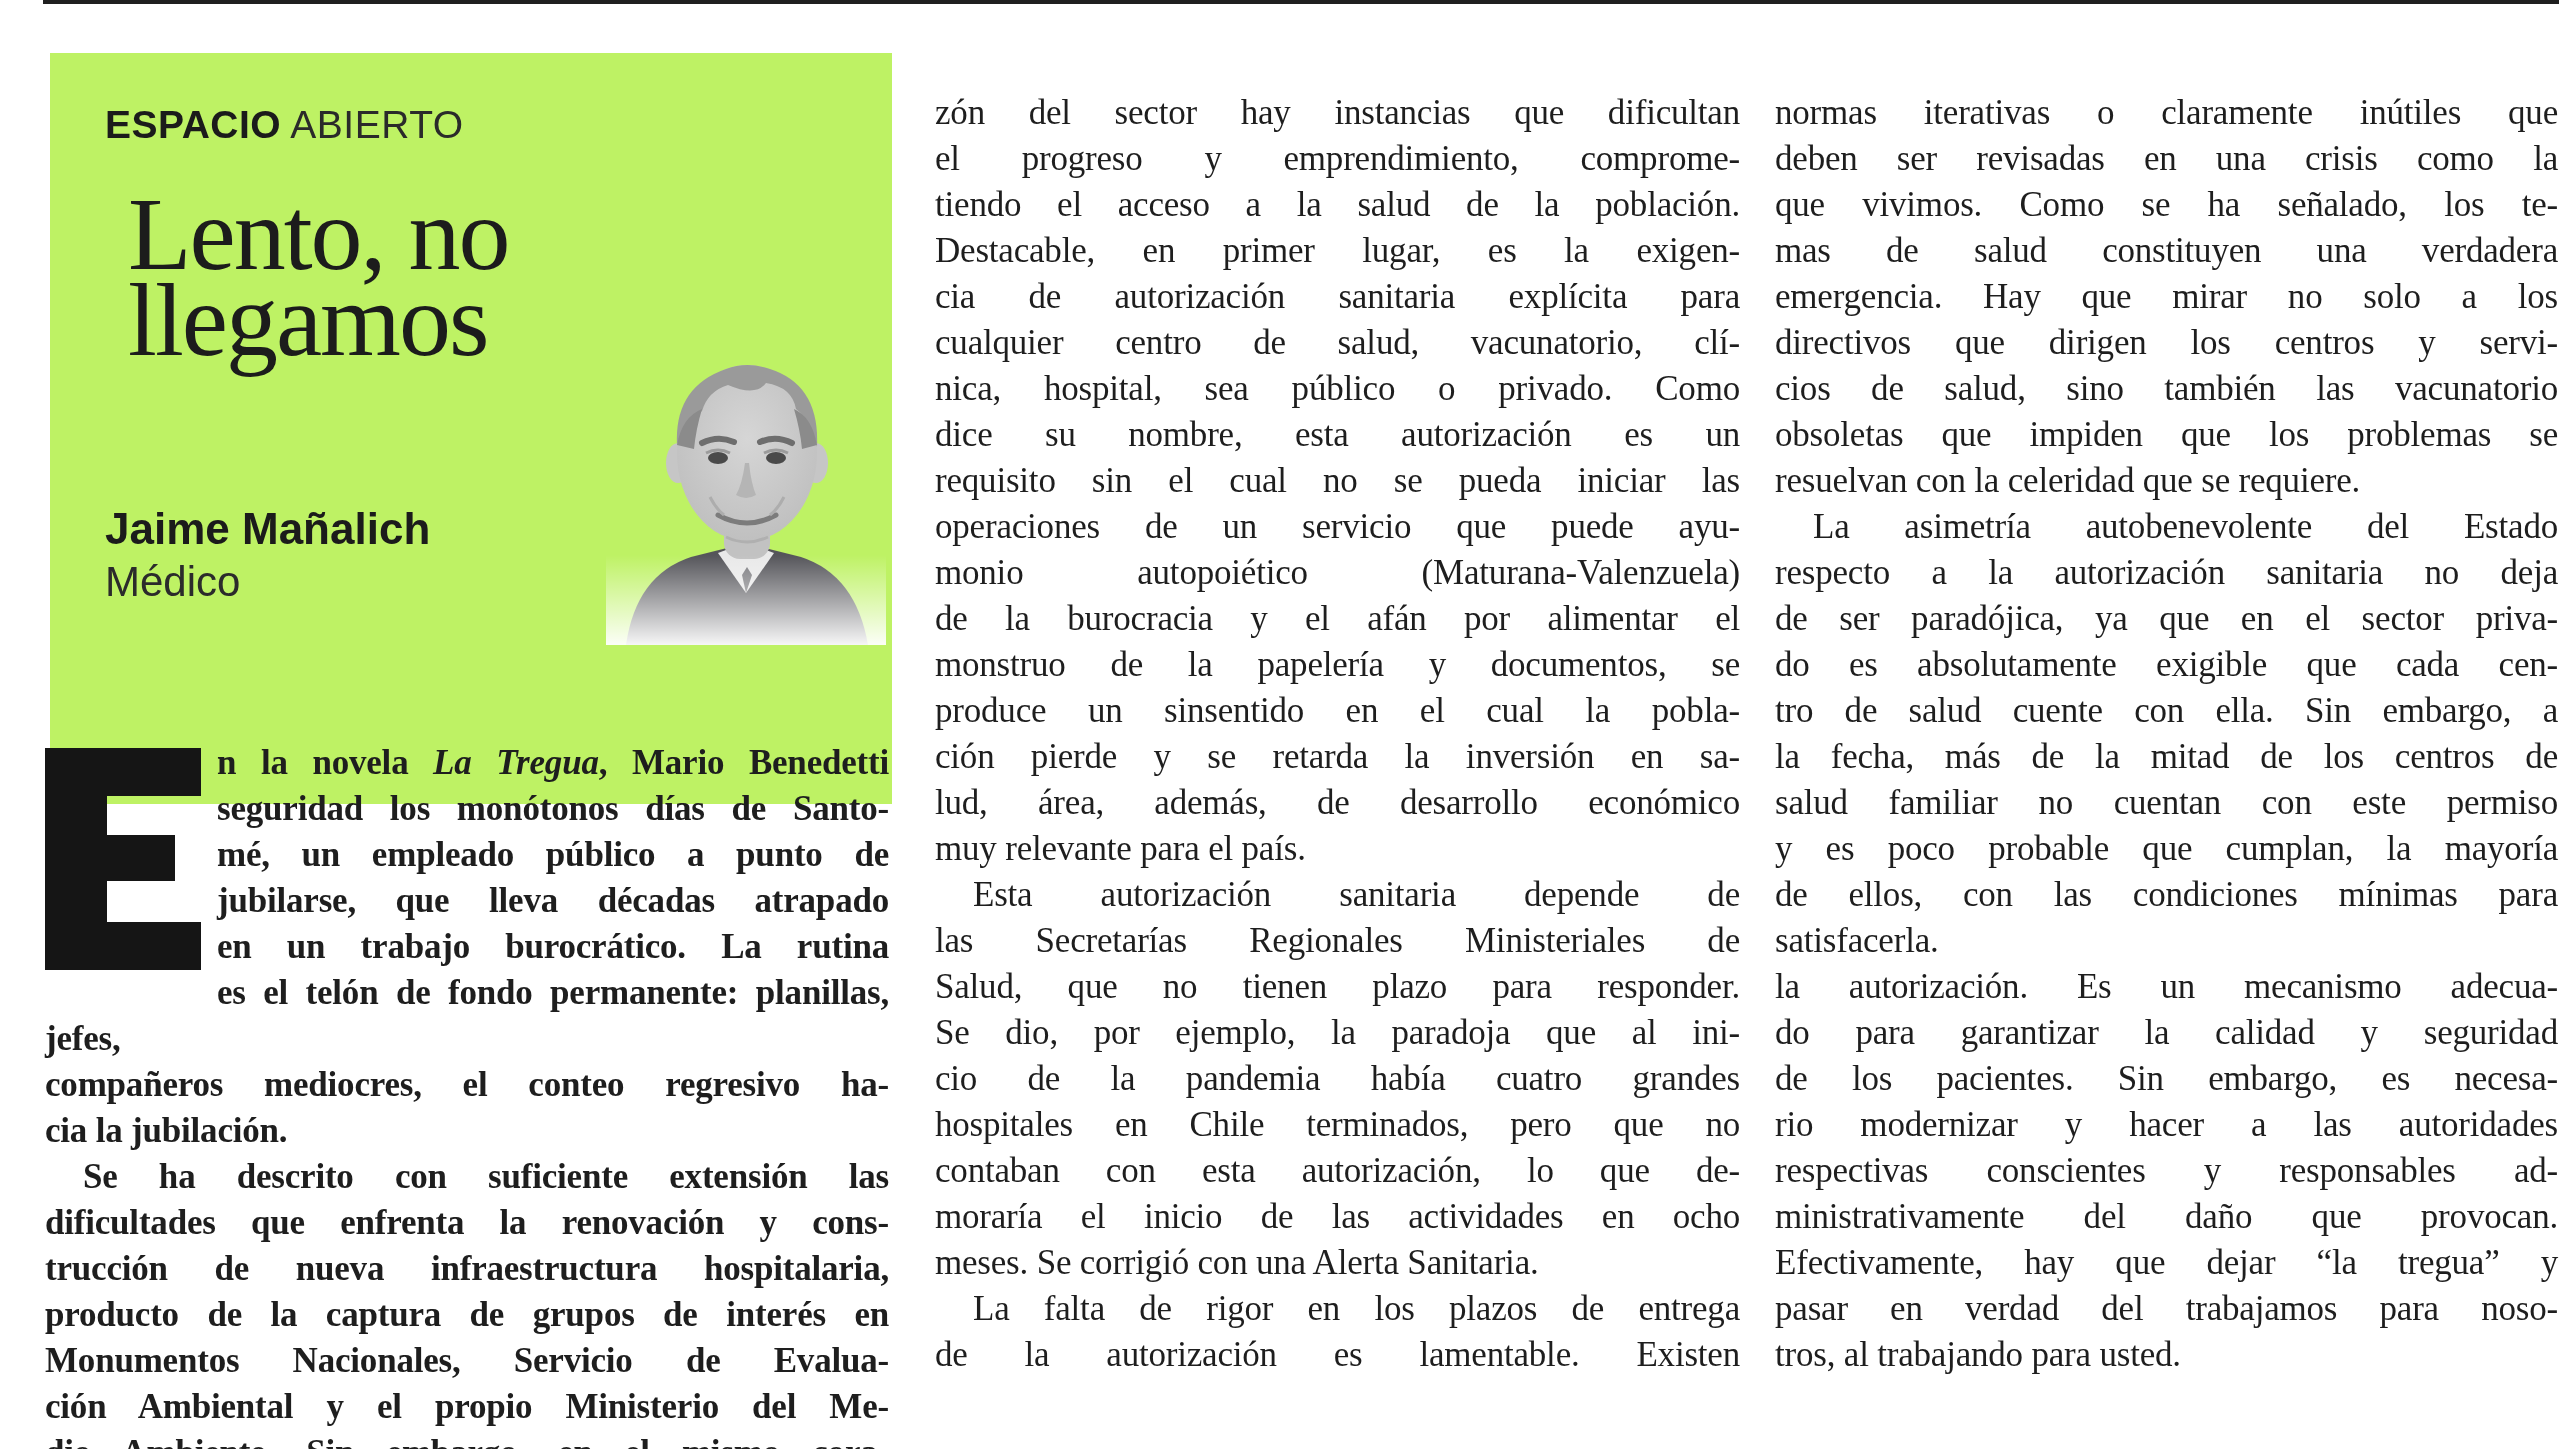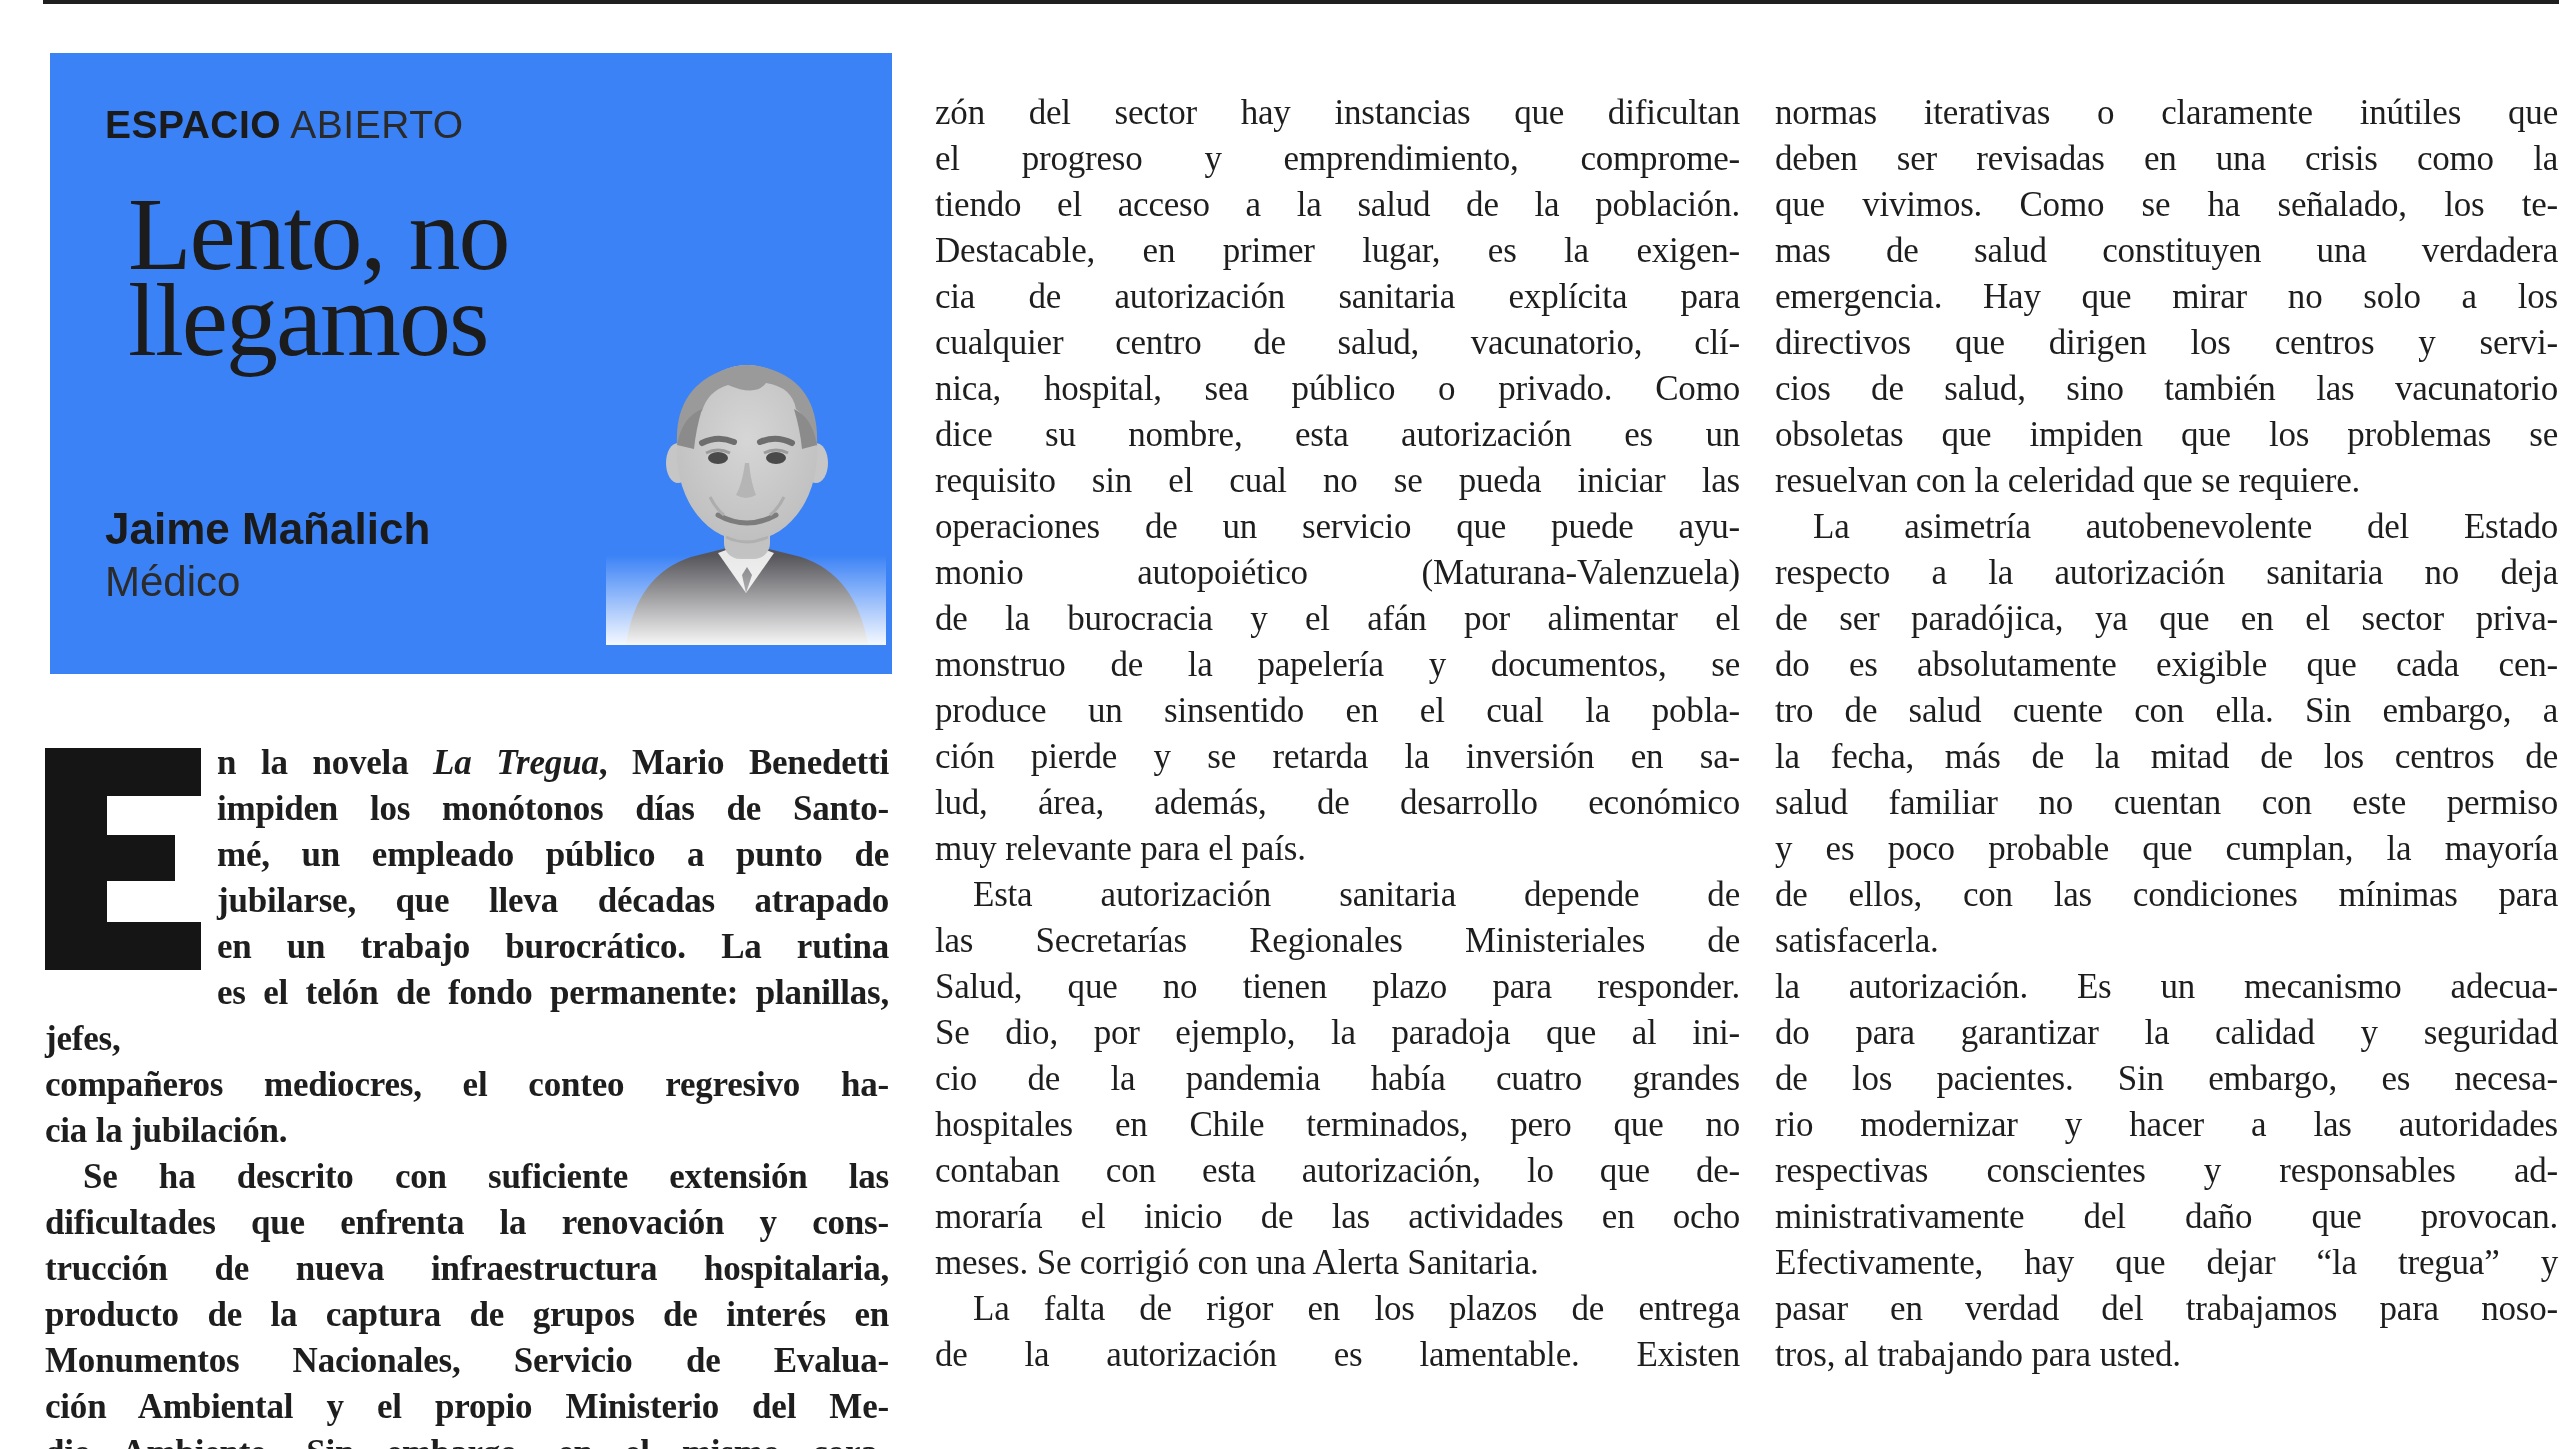--- a/index.html
+++ b/index.html
@@ -3,21 +3,21 @@
 <meta charset="utf-8">
 <style>
   html,body{margin:0;padding:0;}
   body{
     width:2576px;height:1450px;position:relative;overflow:hidden;
     background:#ffffff;color:#1e1e1e;
     font-family:"Liberation Serif", serif;
   }
   .top-rule{position:absolute;left:43px;top:0;width:2516px;height:4px;background:#1f1f1f;}
   
-  .graybox{position:absolute;left:50px;top:53px;width:842px;height:621px;background:#3b82f6;}
+  .graybox{position:absolute;left:50px;top:53px;width:842px;height:751px;background:#bef264;}
   .kicker{
     position:absolute;left:55px;top:50px;
     font-family:"Liberation Sans", sans-serif;font-size:39px;letter-spacing:0.5px;color:#1b1b1b;
     white-space:nowrap;
   }
   .kicker .b{font-weight:700;}
   .kicker .r{font-weight:400;color:#2a2a2a;}
   .headline{
     position:absolute;left:50px;top:138px;
     font-size:104px;line-height:86px;letter-spacing:-2px;color:#1c1c1c;
@@ -123,21 +123,21 @@
     <div class="para">
       <div class="dropcap" role="img" aria-label="E">
     <svg viewBox="0 0 156 222">
       <rect x="0" y="0" width="62" height="222" fill="#151515"></rect>
       <rect x="0" y="0" width="156" height="48" fill="#151515"></rect>
       <rect x="0" y="87" width="130" height="46" fill="#151515"></rect>
       <rect x="0" y="174" width="156" height="48" fill="#151515"></rect>
     </svg>
   </div>
       <div class="line"><span>n la novela </span><span class="it">La Tregua</span><span>, Mario Benedetti</span></div>
-      <div class="line"><span>impiden los monótonos días de Santo-</span></div>
+      <div class="line"><span>seguridad los monótonos días de Santo-</span></div>
       <div class="line"><span>mé, un empleado público a punto de</span></div>
       <div class="line"><span>jubilarse, que lleva décadas atrapado</span></div>
       <div class="line"><span>en un trabajo burocrático. La rutina</span></div>
       <div class="line"><span>es el telón de fondo permanente: planillas, jefes,</span></div>
       <div class="line"><span>compañeros mediocres, el conteo regresivo ha-</span></div>
       <div class="line end"><span>cia la jubilación.</span></div>
     </div>
     <div class="para">
       <div class="line ind"><span>Se ha descrito con suficiente extensión las</span></div>
       <div class="line"><span>dificultades que enfrenta la renovación y cons-</span></div>

